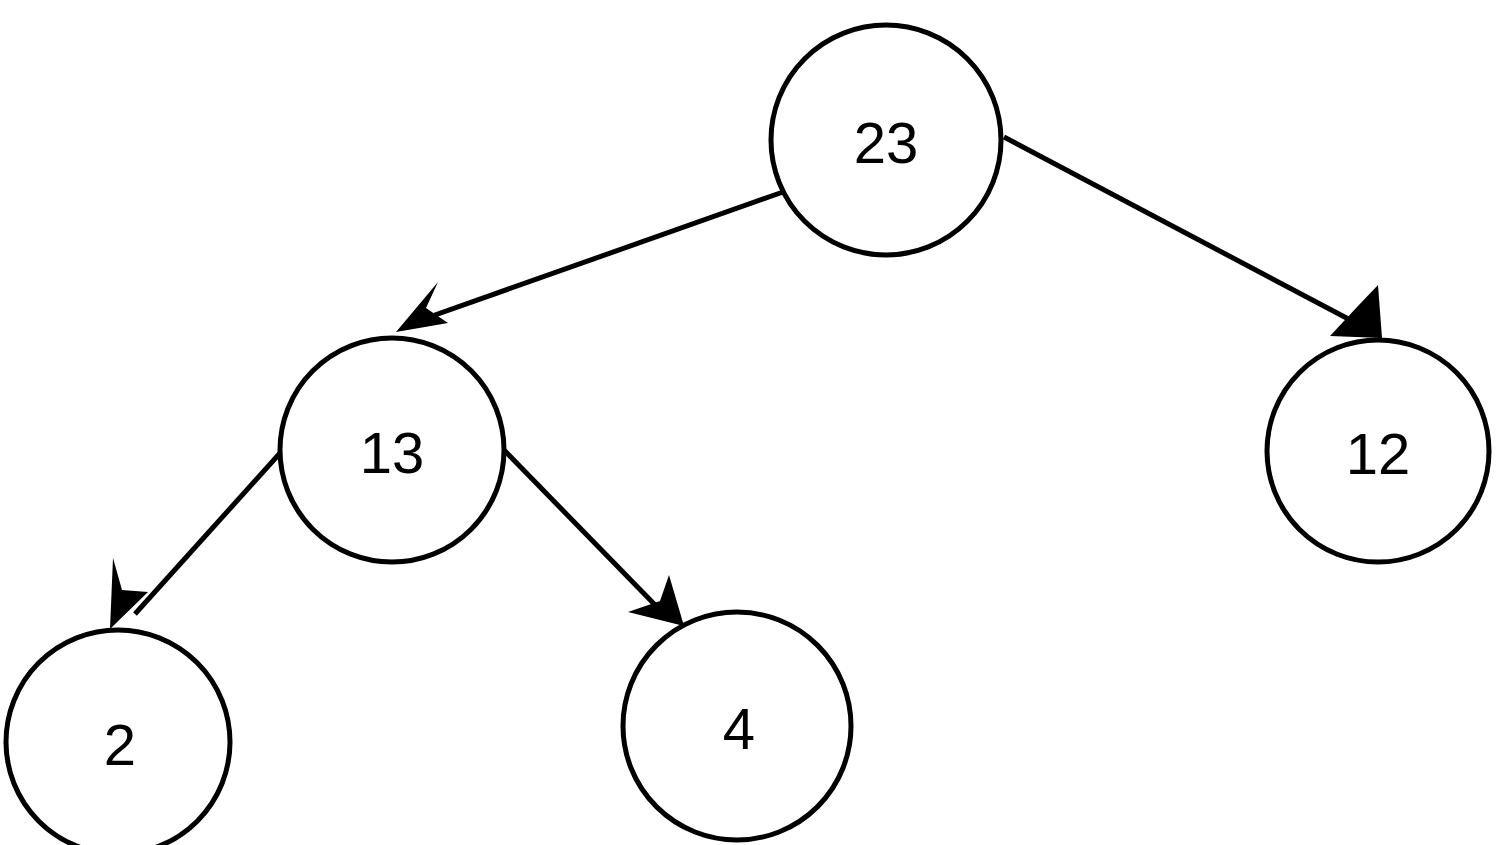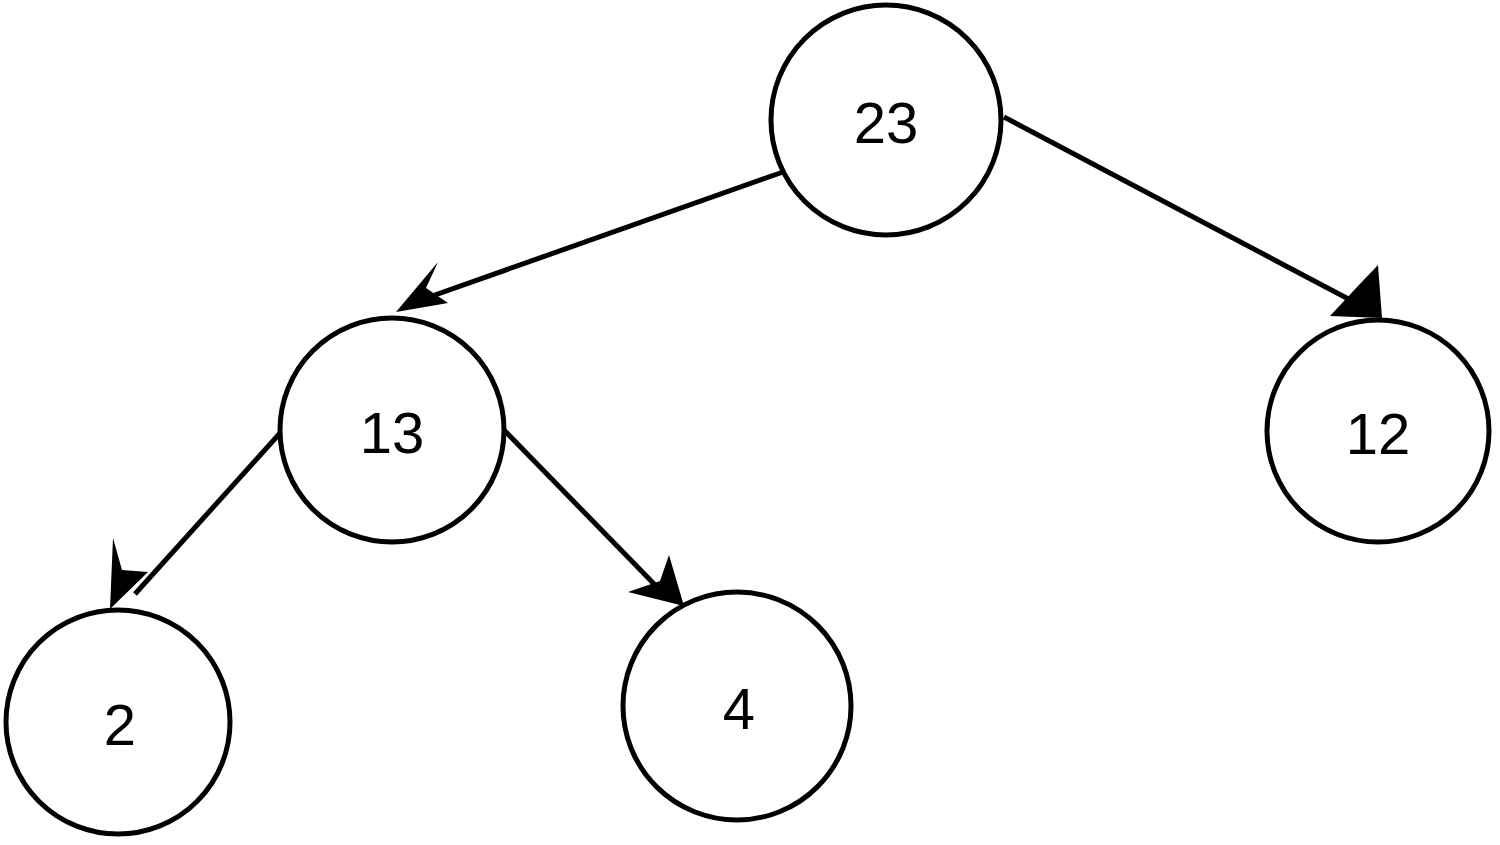--- a/index.html
+++ b/index.html
@@ -12,20 +12,21 @@
     width: 1500px;
     height: 845px;
     font-family: "Liberation Sans", sans-serif;
     overflow: hidden;
   }
   #tree-canvas {
     position: relative;
     width: 1500px;
     height: 673px;
     background: #ffffff;
+    margin-top: 20px;
   }
   svg#tree-svg {
     position: absolute;
     top: 0;
     left: 0;
     width: 1500px;
     height: 845px;
     display: block;
   }
   .node-circle {

